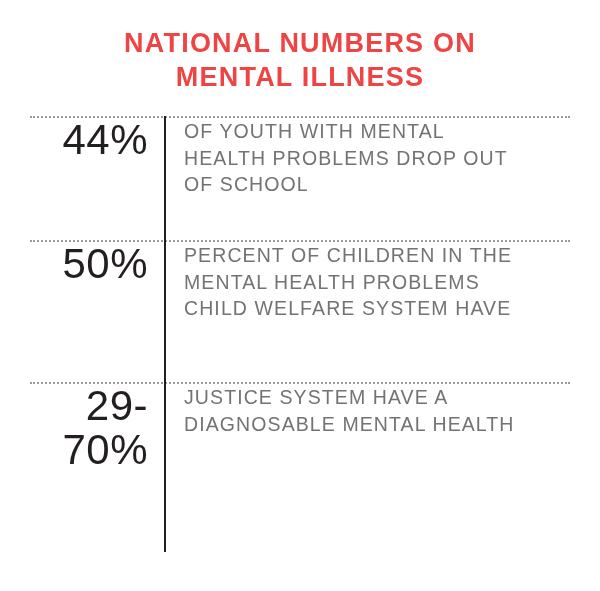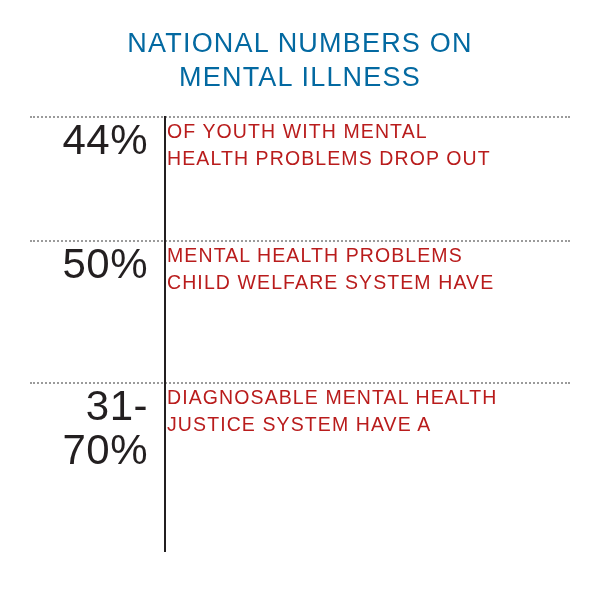--- a/index.html
+++ b/index.html
@@ -18,26 +18,26 @@
     width: 600px;
     height: 591px;
     position: relative;
     box-sizing: border-box;
     padding: 26px 30px 0 30px;
     display: flex;
     flex-direction: column;
   }
   .title {
     text-align: center;
-    font-weight: normal;
+    font-weight: bold;
     font-size: 27px;
     line-height: 1.26;
     letter-spacing: 1.2px;
     text-transform: uppercase;
-    color: #0369a1;
+    color: #ef4444;
     margin: 0 auto;
     width: 420px;
   }
   .title .line {
     display: block;
   }
   .rows {
     margin-top: 22px;
     position: relative;
     flex: 1;
@@ -74,26 +74,26 @@
     font-size: 42px;
     line-height: 1.05;
     letter-spacing: 0.5px;
     color: #231f20;
     font-weight: 400;
   }
   .stat .stat-line { display: block; white-space: pre; }
   .desc {
     flex: 1;
     box-sizing: border-box;
-    padding-left: 3px;
+    padding-left: 20px;
     font-size: 19.5px;
     line-height: 1.36;
     letter-spacing: 1.1px;
     text-transform: uppercase;
-    color: #b91c1c;
+    color: #737373;
   }
   .desc .dline { display: block; white-space: pre; }
 </style>
 </head>
 <body>
 
 <div class="infographic">
 
   <div class="title">
     <span class="line">NATIONAL NUMBERS ON</span>
@@ -105,42 +105,44 @@
 
     <div class="divider"></div>
 
     <div class="row row-1">
       <div class="stat">
         <span class="stat-line">44%</span>
       </div>
       <div class="desc">
         <span class="dline">OF YOUTH WITH MENTAL</span>
         <span class="dline">HEALTH PROBLEMS DROP OUT</span>
+        <span class="dline">OF SCHOOL</span>
       </div>
     </div>
 
     <div class="divider"></div>
 
     <div class="row row-2">
       <div class="stat">
         <span class="stat-line">50%</span>
       </div>
       <div class="desc">
+        <span class="dline">PERCENT OF CHILDREN IN THE</span>
         <span class="dline">MENTAL HEALTH PROBLEMS</span>
         <span class="dline">CHILD WELFARE SYSTEM HAVE</span>
       </div>
     </div>
 
     <div class="divider"></div>
 
     <div class="row row-3">
       <div class="stat">
-        <span class="stat-line">31-</span>
+        <span class="stat-line">29-</span>
         <span class="stat-line">70%</span>
       </div>
       <div class="desc">
+        <span class="dline">JUSTICE SYSTEM HAVE A</span>
         <span class="dline">DIAGNOSABLE MENTAL HEALTH</span>
-        <span class="dline">JUSTICE SYSTEM HAVE A</span>
       </div>
     </div>
 
   </div>
 </div>
 
 </body></html>

